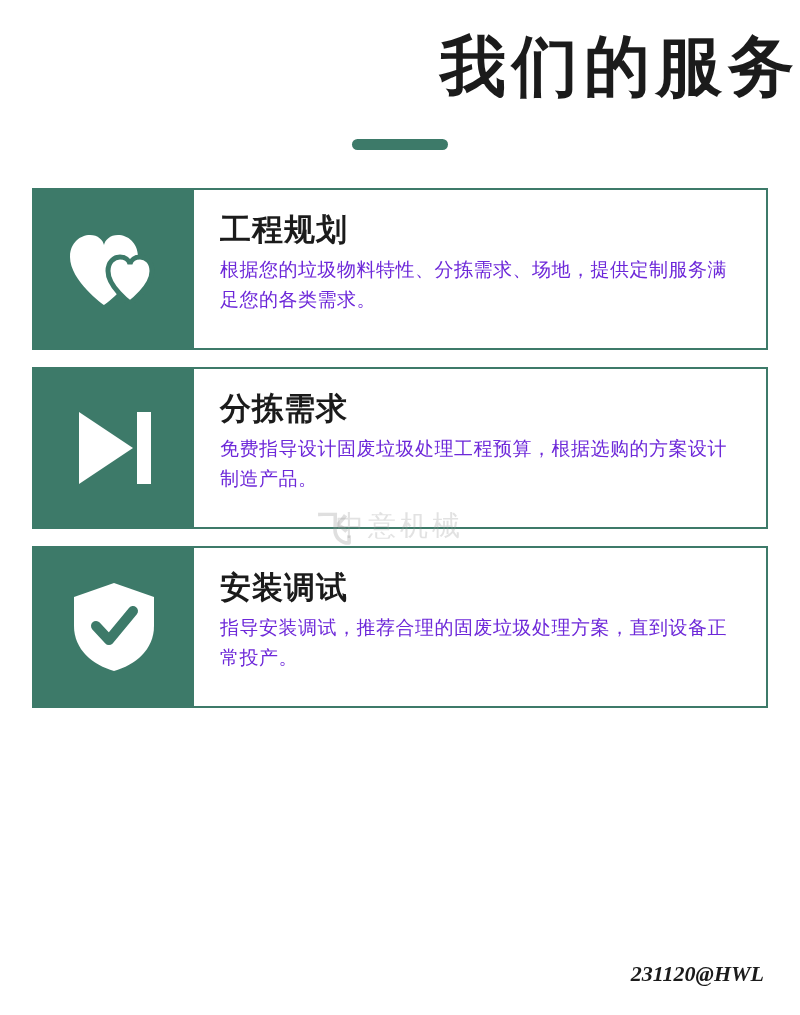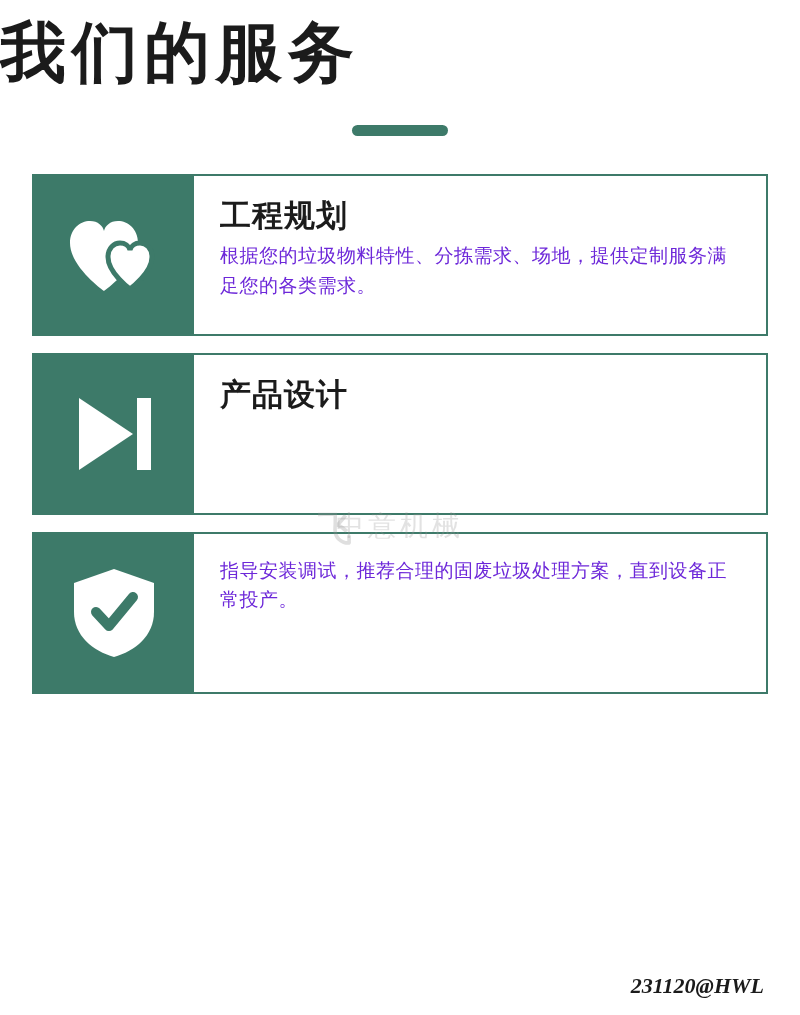--- a/index.html
+++ b/index.html
@@ -15,22 +15,22 @@
     overflow: hidden;
   }
   .page {
     position: relative;
     width: 800px;
     height: 1015px;
   }
 
   
   .header {
-    text-align: left;
-    padding-top: 16px;
+    text-align: right;
+    padding-top: 30px;
   }
   .header-title {
     font-size: 66px;
     font-weight: bold;
     color: #1b1b1b;
     letter-spacing: 6px;
     line-height: 1.1;
     font-family: "Liberation Sans", "DejaVu Sans", sans-serif;
   }
   .header-rule {
@@ -117,21 +117,21 @@
     top: -6px;
     font-size: 34px;
     font-weight: bold;
     color: rgba(150, 150, 150, 0.30);
   }
 
   
   .footer {
     position: absolute;
     right: 36px;
-    bottom: 16px;
+    bottom: 28px;
     font-size: 22px;
     font-style: italic;
     font-weight: bold;
     color: #1b1b1b;
     font-family: "Liberation Serif", "DejaVu Serif", serif;
   }
 </style>
 </head>
 <body>
 
@@ -158,32 +158,34 @@
     </div>
 
     <div class="card">
       <div class="card-icon">
         <svg width="86" height="80" viewBox="0 0 86 80" aria-hidden="true">
           <path d="M8 4 L8 76 L62 40 Z" fill="#ffffff"></path>
           <rect x="66" y="4" width="14" height="72" fill="#ffffff"></rect>
         </svg>
       </div>
       <div class="card-body">
-        <div class="card-title">产品设计</div>
+        <div class="card-title">分拣需求</div>
+        <div class="card-desc">免费指导设计固废垃圾处理工程预算，根据选购的方案设计制造产品。</div>
       </div>
     </div>
 
     <div class="card">
       <div class="card-icon">
         <svg width="86" height="94" viewBox="0 0 86 94" aria-hidden="true">
           <path d="M43 3 L83 17 L83 46 C83 70 64 85 43 91 C22 85 3 70 3 46 L3 17 Z" fill="#ffffff"></path>
           <path d="M25 46 L38 60 L62 31" fill="none" stroke="#3d7a69" stroke-width="10" stroke-linecap="round" stroke-linejoin="round"></path>
         </svg>
       </div>
       <div class="card-body">
+        <div class="card-title">安装调试</div>
         <div class="card-desc">指导安装调试，推荐合理的固废垃圾处理方案，直到设备正常投产。</div>
       </div>
     </div>
 
 
   </div>
 
   <div class="watermark">
     <span class="watermark-mark">飞</span>
     <div class="watermark-cn">中意机械</div>

